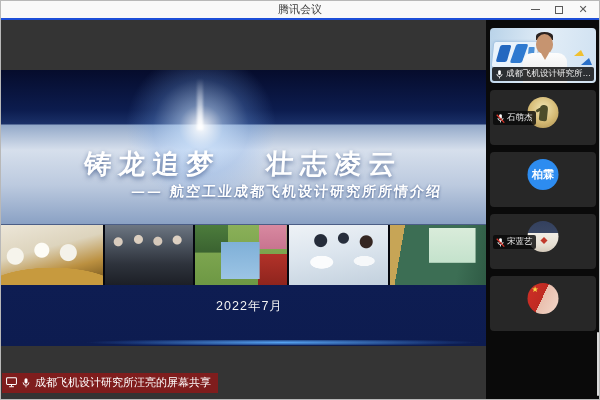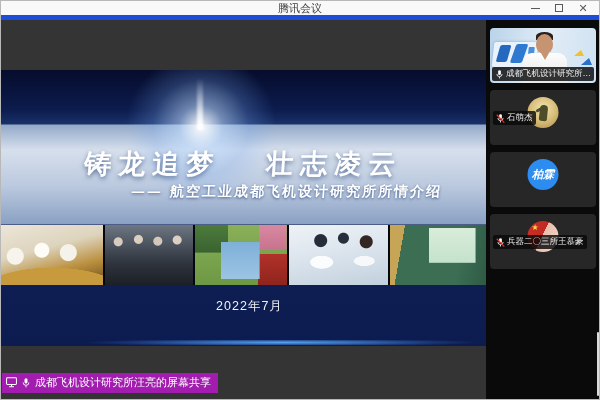--- a/index.html
+++ b/index.html
@@ -2,21 +2,21 @@
 <html><head>
 <meta charset="utf-8">
 <style>
   * { margin:0; padding:0; box-sizing:border-box; }
   html,body { background:#888; }
   body { font-family:"Liberation Sans","DejaVu Sans",sans-serif; }
 
   .window{width:600px;height:400px;border:1px solid #b8b8b8;display:flex;flex-direction:column;background:#343434;overflow:hidden;}
 
   
-  .titlebar{height:19px;flex:none;background:#f9f9f9;border-bottom:5px solid #1d4ed8;position:relative;display:flex;align-items:center;justify-content:center;}
+  .titlebar{height:19px;flex:none;background:#f9f9f9;border-bottom:2px solid #1d4ed8;position:relative;display:flex;align-items:center;justify-content:center;}
   .titlebar .wtitle{font-size:11px;color:#3c3c3c;}
   .win-controls{position:absolute;right:6px;top:0;height:100%;display:flex;align-items:center;gap:4px;}
   .win-btn{width:20px;height:16px;display:flex;align-items:center;justify-content:center;color:#5a5a5a;font-size:11px;cursor:default;}
   .glyph-min{display:block;width:9px;height:1px;background:#5a5a5a;}
   .glyph-max{display:block;width:8px;height:8px;border:1px solid #5a5a5a;}
 
   .content{flex:1;display:flex;min-height:0;background:#343434;position:relative;}
 
   
   .main{flex:1;position:relative;background:#343434;min-width:0;}
@@ -66,30 +66,30 @@
     linear-gradient(170deg,#eef2f6 0%,#dce5ee 45%,#c2d0dd 100%);}
   .photo-5{width:97px;background-repeat:no-repeat;background-image:
     linear-gradient(#d9ecda,#c4e2cc),
     linear-gradient(100deg,#c7a556 0 14%,#3c6e54 14% 70%,#2e5a44 100%);
     background-size:48% 58%,100% 100%;
     background-position:78% 12%,0 0;}
 
   .slide-date{position:absolute;left:0;top:228px;width:100%;text-align:center;padding-left:12px;color:#f2f2f2;font-size:12.5px;letter-spacing:1px;}
 
   
-  .share-banner{position:absolute;left:1px;bottom:6px;background:#a21caf;color:#fff;display:inline-flex;align-items:center;gap:4px;padding:2px 7px 3px 4px;font-size:11px;white-space:nowrap;}
+  .share-banner{position:absolute;left:1px;bottom:6px;background:#7f1d1d;color:#fff;display:inline-flex;align-items:center;gap:4px;padding:2px 7px 3px 4px;font-size:11px;white-space:nowrap;}
 
   
   .sidebar{flex:none;width:113px;background:#0a0a0a;padding:8px 3px 0 4px;display:flex;flex-direction:column;gap:7px;position:relative;overflow:hidden;}
   .tile{flex:none;height:55px;border-radius:4px;background:#272727;position:relative;overflow:hidden;cursor:default;}
   .name-tag{position:absolute;left:3px;bottom:20px;max-width:calc(100% - 6px);background:rgba(8,8,8,.82);border-radius:2px;padding:1px 3px;display:flex;align-items:center;gap:2px;font-size:8.5px;color:#ececec;white-space:nowrap;overflow:hidden;}
   .name-tag .nm{overflow:hidden;text-overflow:ellipsis;}
   .host-badge{flex:none;width:11px;height:11px;border-radius:2px;background:#e8742c;display:flex;align-items:center;justify-content:center;}
 
-  .avatar{position:absolute;left:50%;top:7px;transform:translateX(-50%);width:31px;height:31px;border-radius:50%;overflow:hidden;font-style:italic;}
+  .avatar{position:absolute;left:50%;top:7px;transform:translateX(-50%);width:31px;height:31px;border-radius:50%;overflow:hidden;}
   .av-prince{background:radial-gradient(circle at 50% 38%,#f2e6b4 0%,#d5ba74 55%,#a98c4c 100%);}
   .av-prince .fig{position:absolute;left:12px;top:8px;width:8px;height:16px;border-radius:4px 4px 2px 2px;background:#4d4d2a;transform:rotate(6deg);}
   .av-prince .fig:before{content:"";position:absolute;left:-4px;top:4px;width:6px;height:3px;background:#4d4d2a;border-radius:2px;transform:rotate(-35deg);}
   .av-bolin{background:#2d8cf0;display:flex;align-items:center;justify-content:center;color:#fff;font-size:11px;font-weight:bold;letter-spacing:0;}
   .av-card{background:linear-gradient(180deg,#33405e 0%,#3a4764 38%,#f2eee6 38%,#e6dfd2 78%,#d4cabb 100%);}
   .av-card .mark{position:absolute;left:14px;top:17px;width:5px;height:5px;background:#c0392b;transform:rotate(45deg);}
   .av-flag{background:linear-gradient(115deg,#cf2f27 0%,#bf2a22 48%,#e9bfae 48%,#f2d7c9 100%);}
   .av-flag .star{position:absolute;left:4px;top:3px;color:#f7d547;font-size:8px;line-height:8px;}
   .av-crane{background:radial-gradient(circle at 50% 32%,#fae28e 0%,#f3a83c 48%,#d97916 100%);}
   .av-crane svg{position:absolute;left:5px;top:6px;}
@@ -214,35 +214,40 @@
               </svg>
           </span>
           <span class="nm">石萌杰</span>
         </div>
       </div>
 
       <div class="tile">
         <div class="avatar av-bolin">柏霖</div>
       </div>
 
-
-      <div class="tile">
-        <div class="avatar av-flag">
-            <span class="star">★</span>
+      <div class="tile">
+        <div class="avatar av-card">
+            <span class="mark"></span>
           </div>
         <div class="name-tag">
           <span class="micwrap">
             <svg width="9" height="11" viewBox="0 0 12 13">
                 <rect x="4.2" y="0.8" width="3.6" height="6.4" rx="1.8" fill="#fff"></rect>
                 <path d="M2.5 5.8a3.5 3.5 0 0 0 7 0" fill="none" stroke="#fff" stroke-width="1.1"></path>
                 <line x1="6" y1="9.6" x2="6" y2="11.8" stroke="#fff" stroke-width="1.1"></line>
                 <line x1="1" y1="1.5" x2="11" y2="12" stroke="#e0352b" stroke-width="1.6"></line>
               </svg>
           </span>
-          <span class="nm">兵器二〇三所王慕豪</span>
-        </div>
+          <span class="nm">宋蓝艺</span>
+        </div>
+      </div>
+
+      <div class="tile">
+        <div class="avatar av-flag">
+            <span class="star">★</span>
+          </div>
       </div>
 
 
       <div class="scrollbar-thumb"></div>
     </div>
   </div>
 </div>
 
 </body></html>

